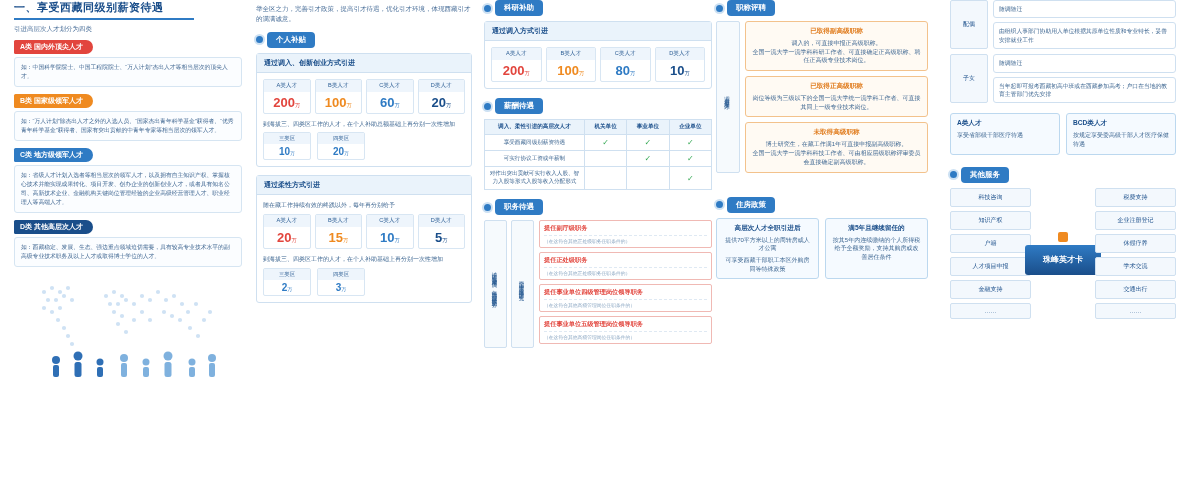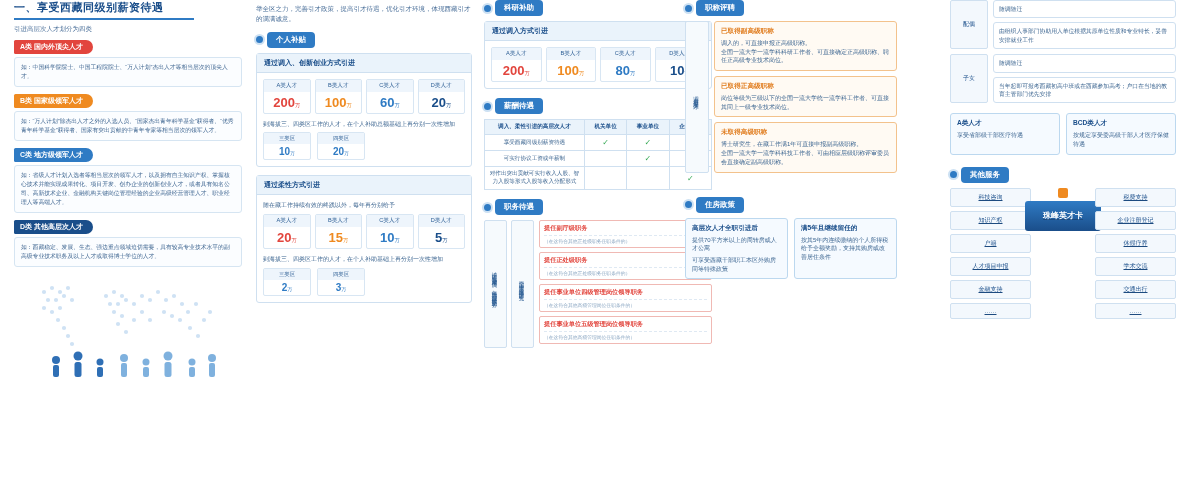--- a/index.html
+++ b/index.html
@@ -351,21 +351,21 @@
           <div class="s">（在这符合其他高级管理岗位任职条件的）</div>
         </div>
         <div class="pillbox">
           <div class="h">提任事业单位五级管理岗位领导职务</div>
           <div class="s">（在这符合其他高级管理岗位任职条件的）</div>
         </div>
       </div>
     </div>
   </div>
 
-  <div class="col" style="left:685px;width:212px;">
+  <div class="col" style="left:716px;width:212px;text-align:center;">
     <div class="hdr">
       <span class="dot"></span>
       <span class="lbl">职称评聘</span>
     </div>
     <div style="display:flex;gap:5px;margin-bottom:10px;">
       <div class="sidecol" style="width:18px;">调入引进高层次人才</div>
       <div style="flex:1;">
         <div class="obox" style="margin-bottom:5px;">
           <div class="h">已取得副高级职称</div>
           <div class="tiny">调入的，可直接申报正高级职称。</div>
@@ -424,21 +424,21 @@
       <div class="bluebox" style="flex:1;">
         <div class="h">BCD类人才</div>
         <div class="tiny">按规定享受委高级干部人才医疗保健待遇</div>
       </div>
     </div>
 
     <div class="hdr">
       <span class="dot"></span>
       <span class="lbl">其他服务</span>
     </div>
-    <div style="display:flex;gap:0;text-decoration:underline;">
+    <div style="display:flex;gap:0;align-items:center;">
       <div style="flex:1;display:flex;flex-direction:column;gap:4px;">
         <div class="lbl-s">科技咨询</div>
         <div class="lbl-s">知识产权</div>
         <div class="lbl-s">户籍</div>
         <div class="lbl-s">人才项目申报</div>
         <div class="lbl-s">金融支持</div>
         <div class="lbl-s">……</div>
       </div>
       <div style="flex:none;width:64px;display:flex;flex-direction:column;align-items:center;gap:3px;">
         <span class="hex"></span>

